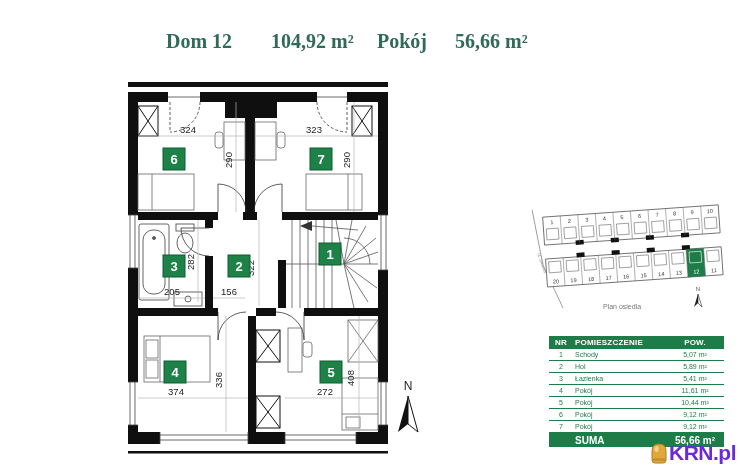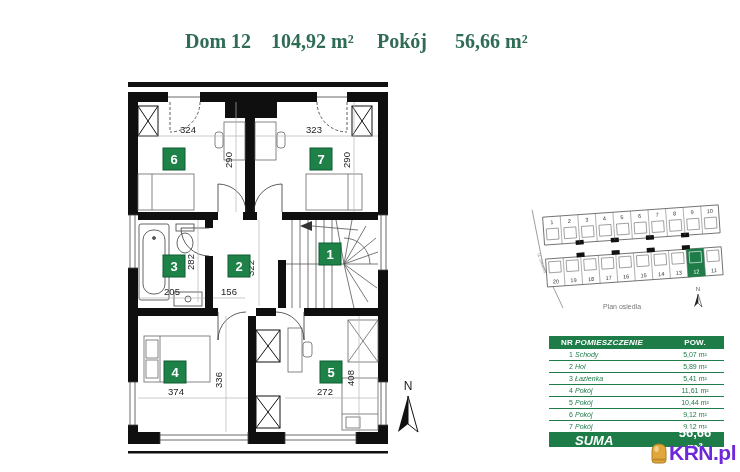--- a/index.html
+++ b/index.html
@@ -1,35 +1,35 @@
 <!DOCTYPE html>
 <html><head>
 <meta charset="utf-8">
 <style>
   html,body{margin:0;padding:0;background:#fff;}
   .page{position:relative;width:740px;height:472px;background:#ffffff;overflow:hidden;
         font-family:"Liberation Sans",sans-serif;}
   
   .title span{position:absolute;top:30px;font-family:"Liberation Serif",serif;
               font-weight:600;font-size:20px;color:#2f6b55;white-space:nowrap;}
-  #t-house{left:185px}#t-harea{left:271px}#t-floor{left:377px}#t-farea{left:455px}
+  #t-house{left:166px}#t-harea{left:271px}#t-floor{left:377px}#t-farea{left:455px}
   
   .planwrap{position:absolute;left:122px;top:80px;width:310px;height:385px;}
   
   .sitewrap{position:absolute;left:527px;top:203px;width:210px;height:118px;}
   
   .rtable{position:absolute;left:549px;top:336px;width:175px;}
   .thead{display:flex;align-items:center;background:#1d7c48;color:#fff;height:13px;
          font-size:8px;font-weight:bold;letter-spacing:.2px;}
   .trow{display:flex;align-items:center;height:11px;border-bottom:1px solid #1d7c48;
         color:#1d7c48;font-size:7px;background:#fff;}
   .tsuma{display:flex;align-items:center;background:#1d7c48;color:#fff;height:14px;
-         font-size:13px;font-weight:bold;}
-  .c-nr{width:24px;text-align:right;flex:none;}
-  .c-name{flex:1;text-align:left;padding-left:2px;font-style:italic;}
+         font-size:10px;font-weight:bold;}
+  .c-nr{width:24px;text-align:center;flex:none;}
+  .c-name{flex:1;text-align:left;padding-left:2px;}
   .c-area{width:50px;flex:none;text-align:center;padding-right:4px;}
   
   .logo{position:absolute;left:649px;top:440px;display:flex;align-items:center;}
   .logo-text{font-size:21px;font-weight:bold;color:#6d28d9;letter-spacing:-0.5px;line-height:26px;}
   svg text{font-family:"Liberation Sans",sans-serif;}
 </style>
 </head>
 <body>
 
 <div class="page">

